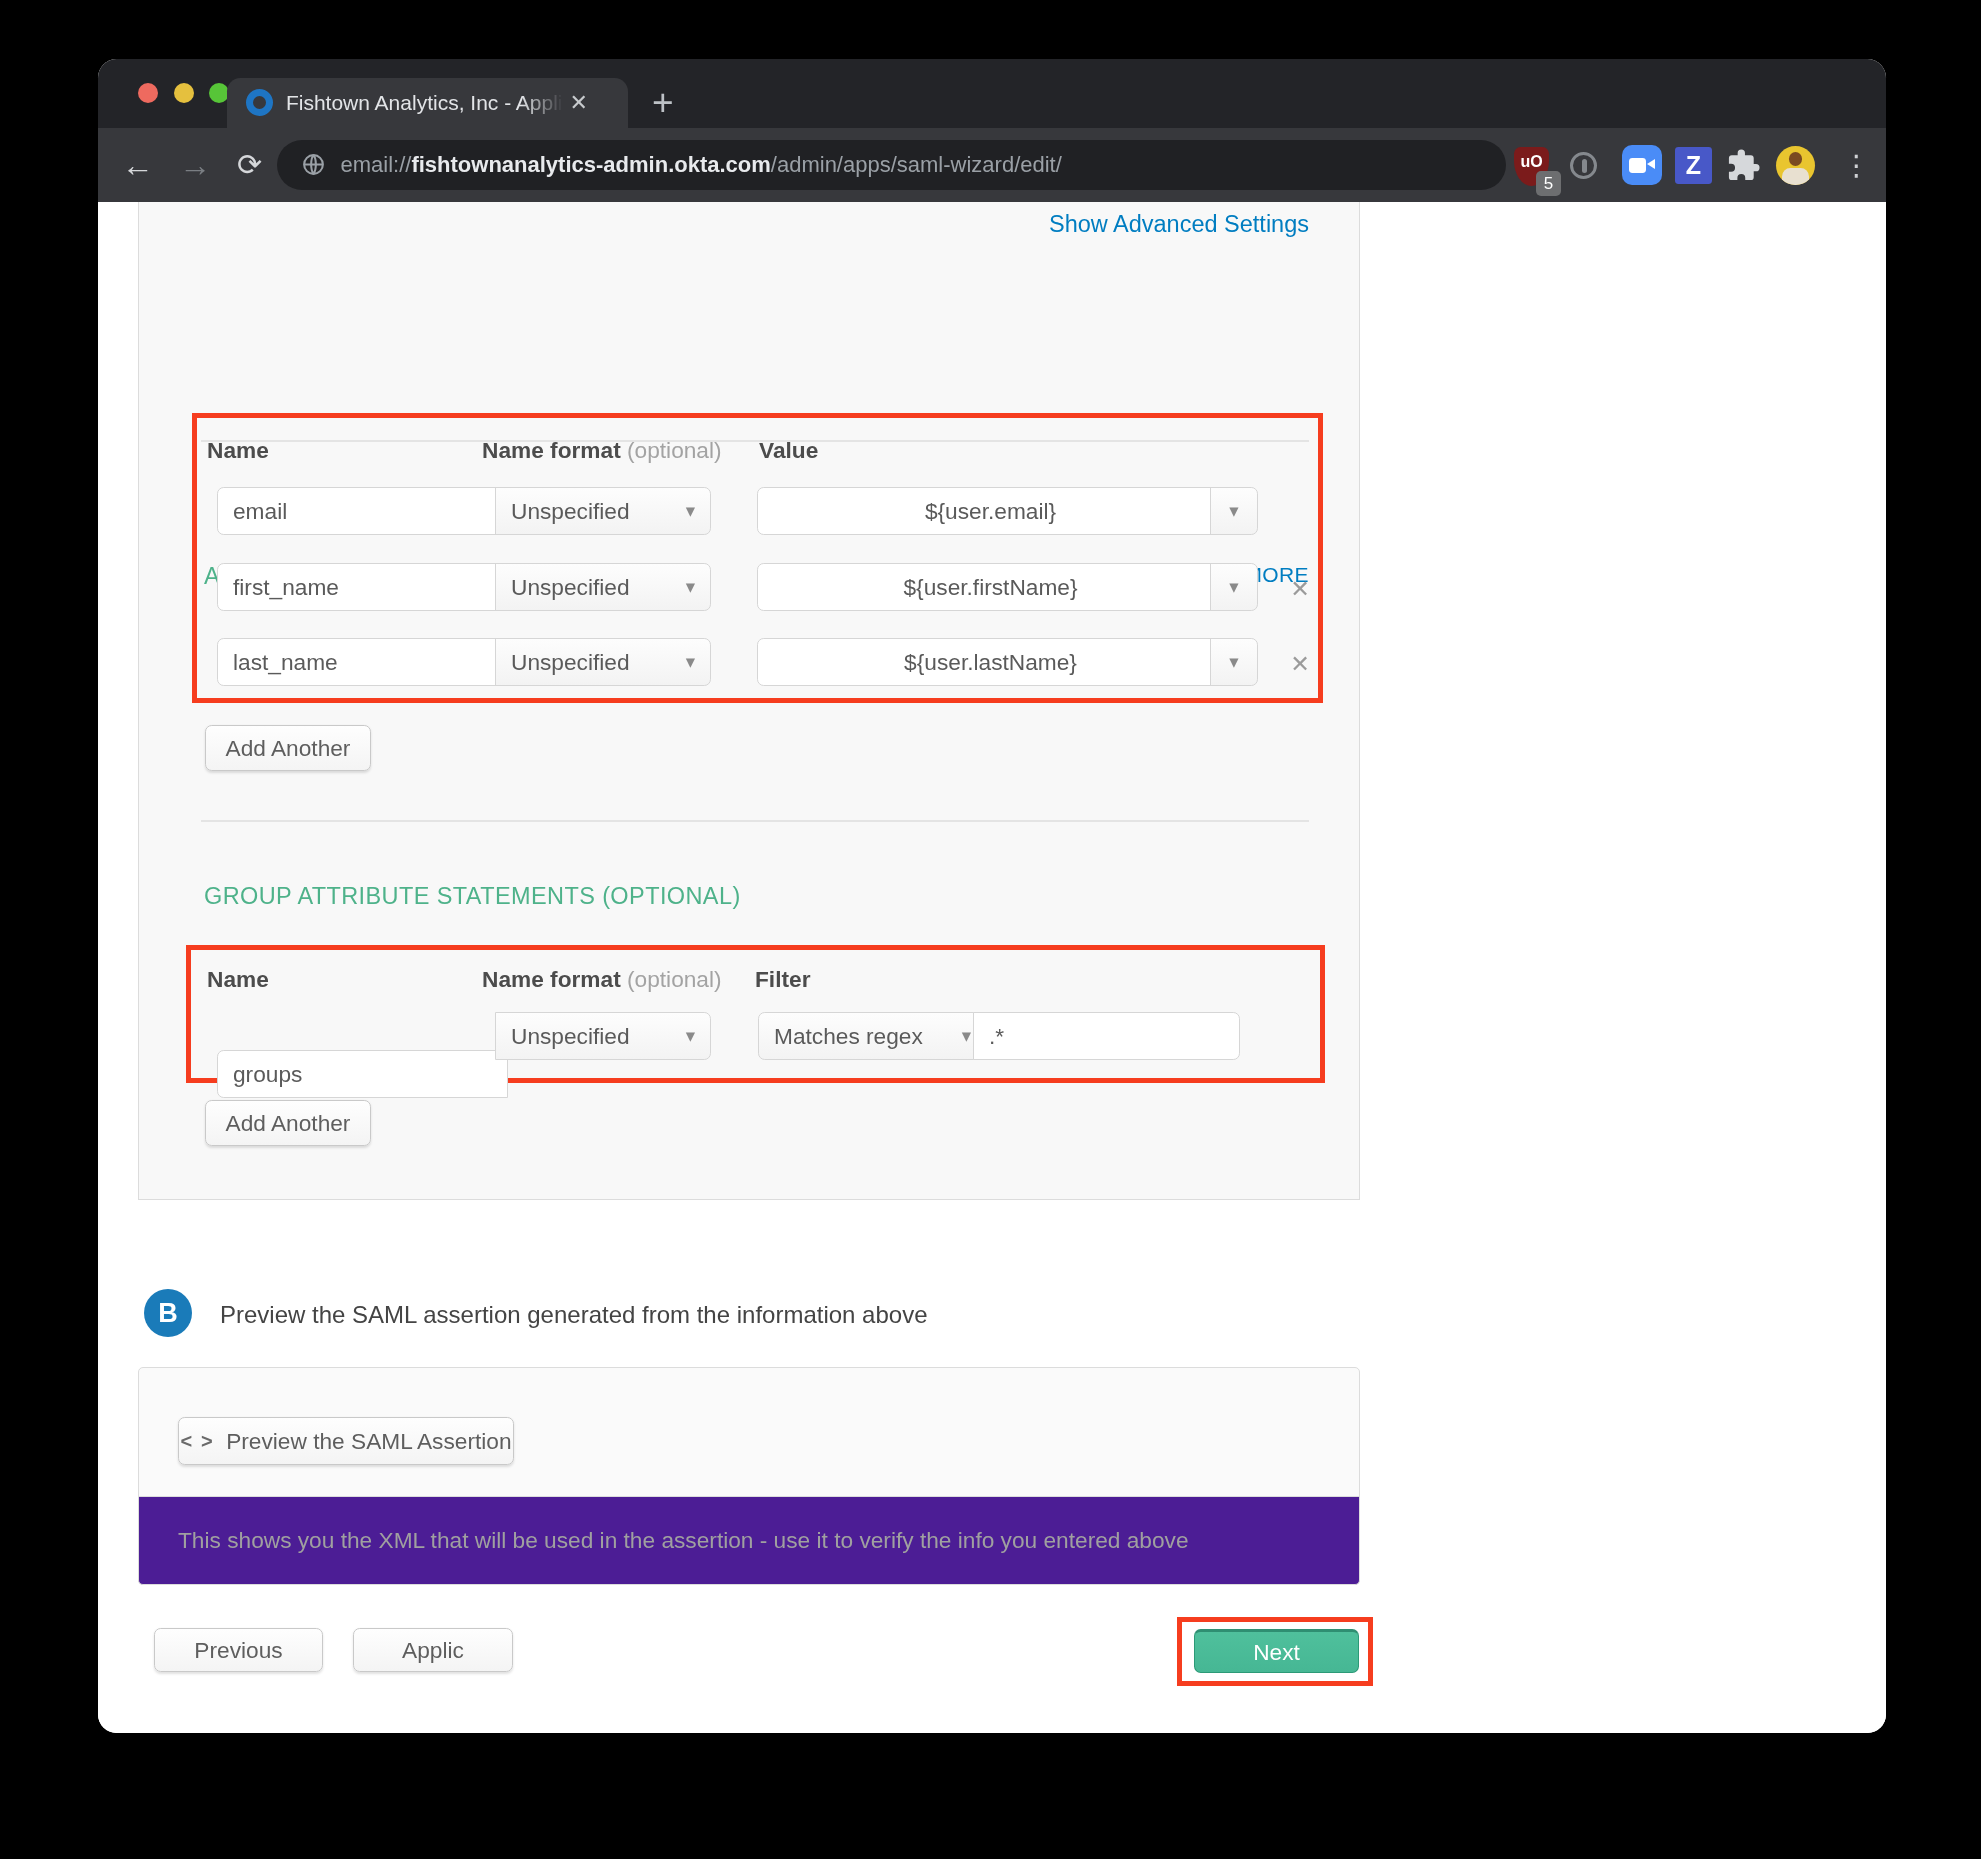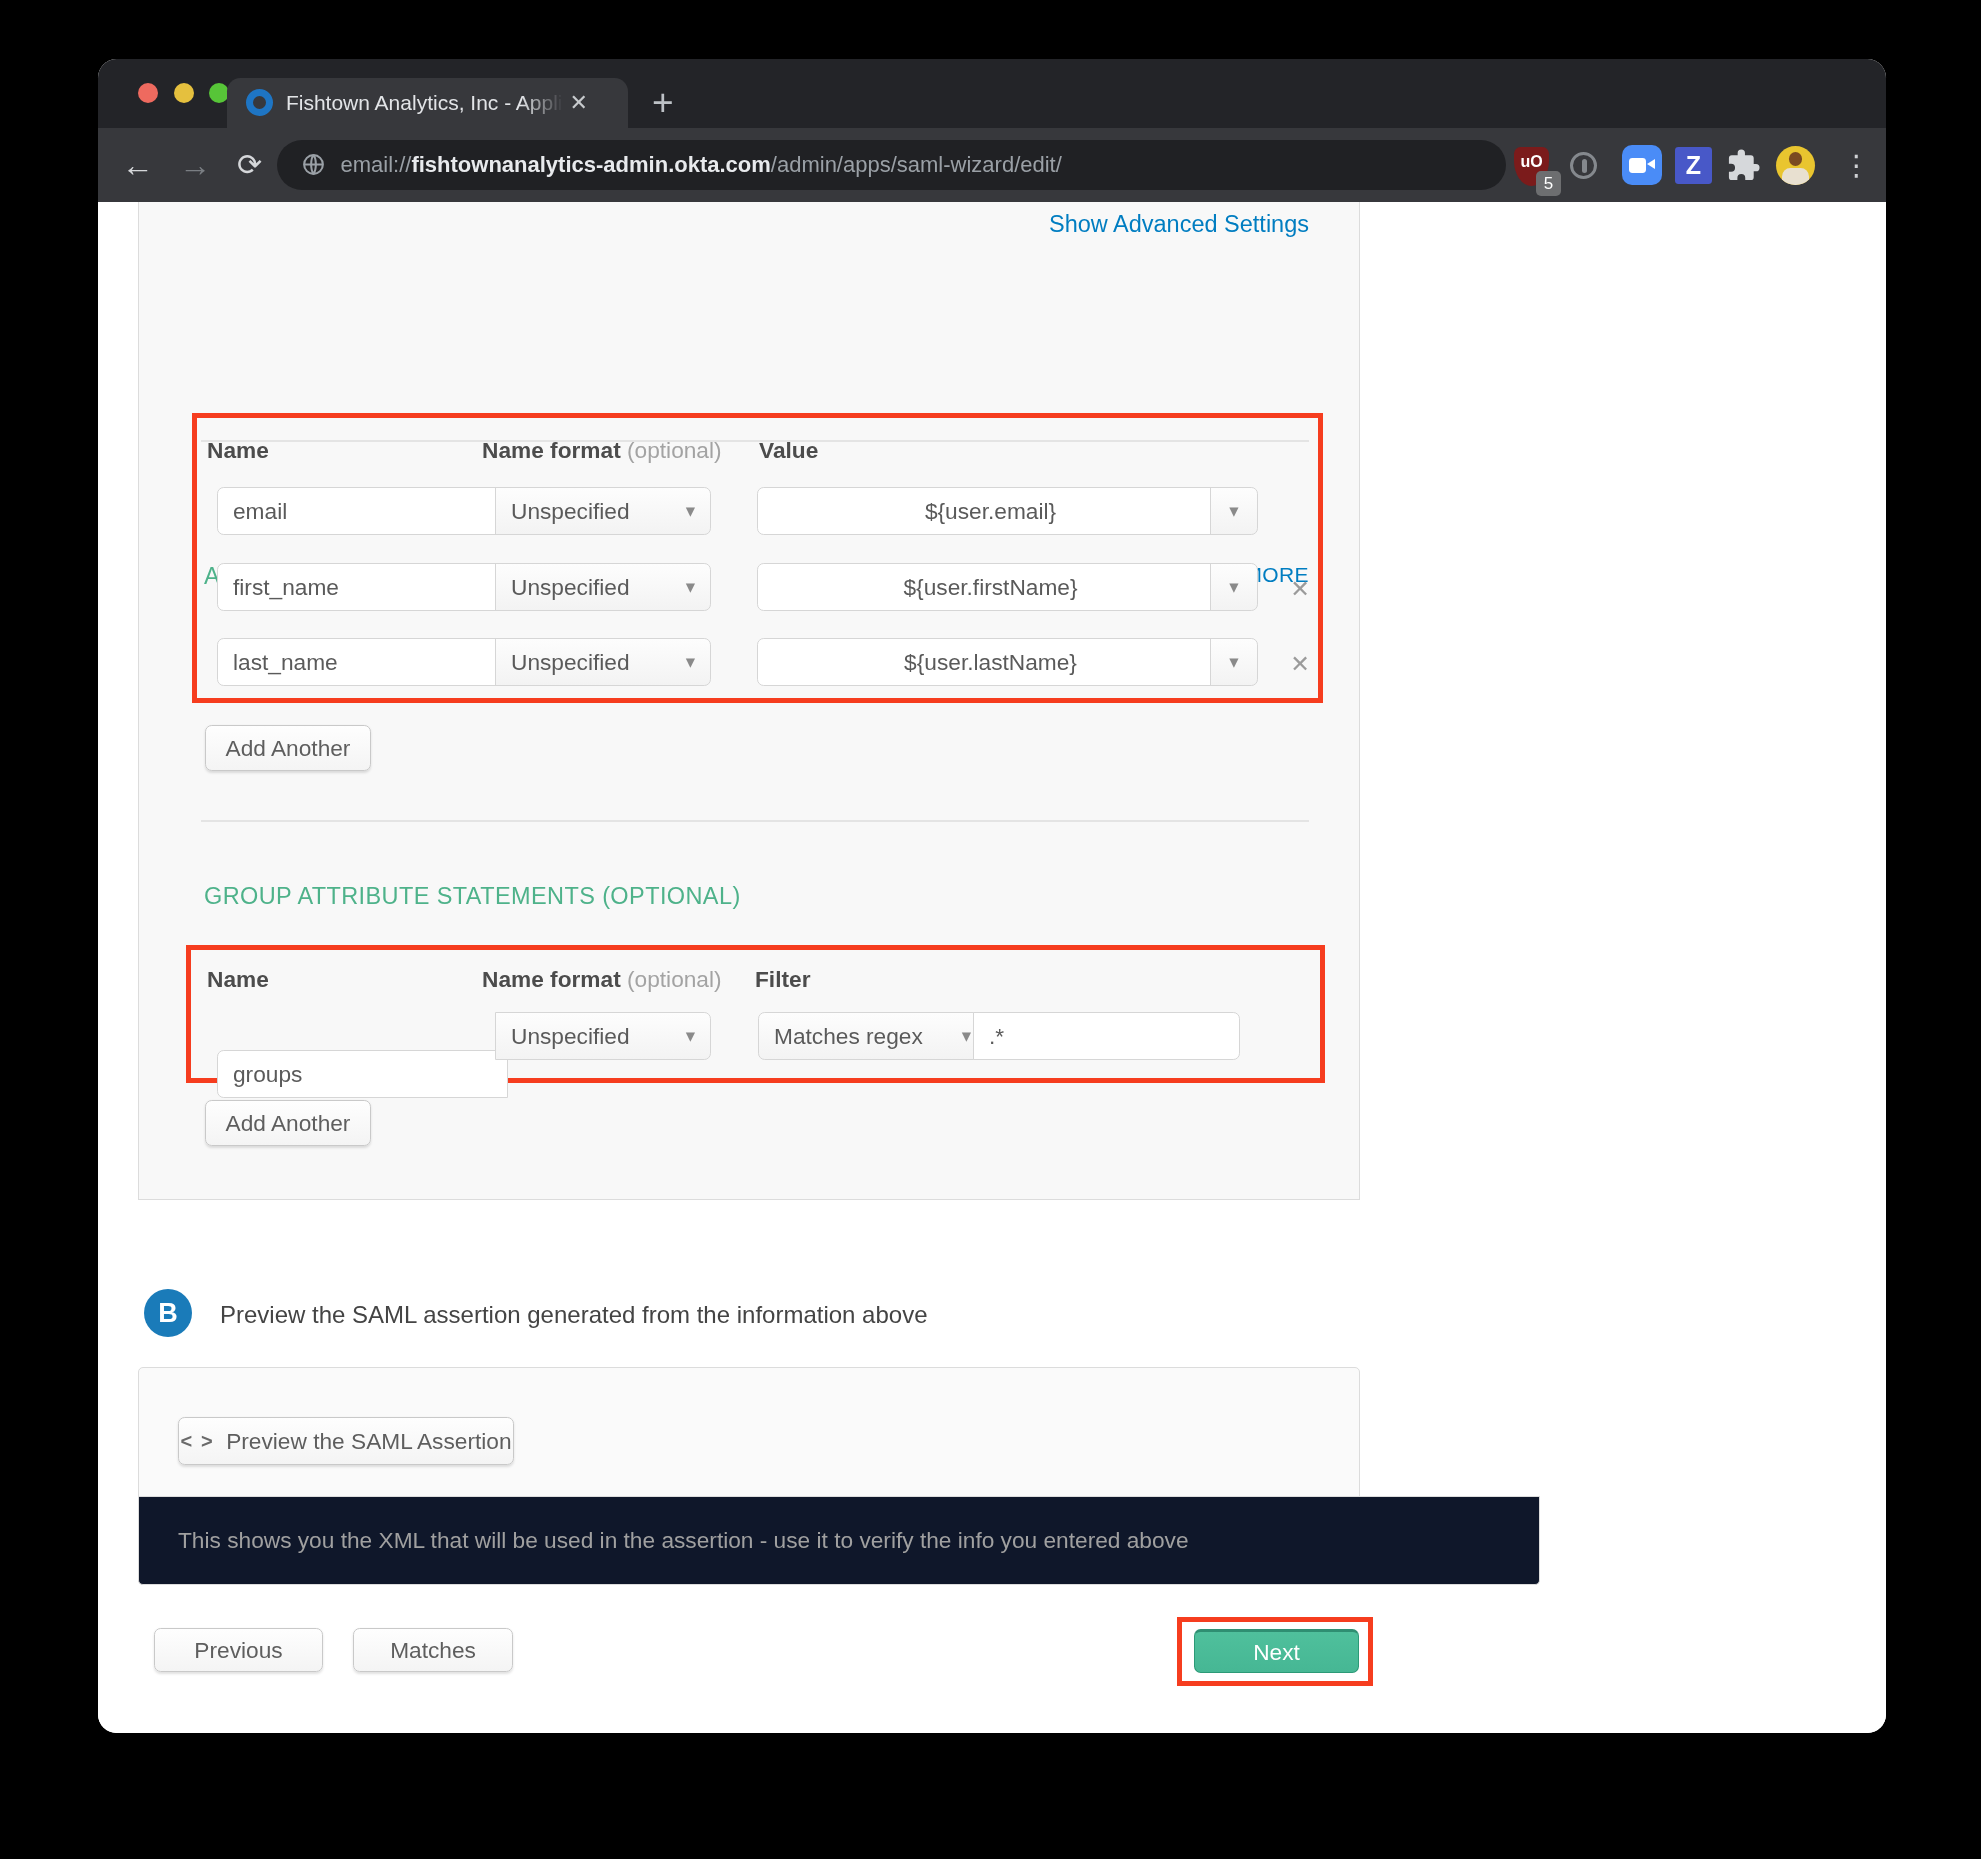--- a/index.html
+++ b/index.html
@@ -72,21 +72,21 @@
   .btn { position:absolute; height:46px; background:linear-gradient(#fefefe,#f4f4f4); border:1.7px solid #c9c9c9; border-radius:6.7px; font-size:22.7px; color:#5e5e5e; text-align:center; box-shadow:0 1.7px 2.5px rgba(0,0,0,.12); display:flex; align-items:center; justify-content:center; }
   .add1 { left:107px; top:523px; width:166px; }
   .add2 { left:107px; top:898px; width:166px; }
   .flt-sel { left:648px; width:229px; }
   .flt-in { left:875px; width:267px; }
   .step-circle { position:absolute; left:46px; top:1087px; width:48px; height:48px; background:#1a7bb9; border-radius:50%; color:#fff; font-size:27px; font-weight:bold; text-align:center; line-height:48px; }
   .step-head { position:absolute; left:122px; top:1099px; font-size:24px; color:#444; }
   .panel2 { position:absolute; left:40px; top:1165px; width:1222px; height:218px; background:#fafafa; border:0.8px solid #dcdcdc; border-radius:5px; }
   .preview-btn { left:80px; top:1215px; width:336px; height:48px; }
   .preview-btn .code { color:#6a6a6a; font-size:20px; letter-spacing:1.7px; margin-right:11.7px; font-weight:bold; }
-  .panel2-foot { position:absolute; left:40px; top:1294px; width:1402px; height:89px; background:#0f172a; border:0.8px solid #dcdcdc; border-top:0.8px solid #ddd; border-radius:0 0 5px 5px; display:flex; align-items:center; padding:4px 39px; font-size:22.7px; color:#a0a0a0; }
+  .panel2-foot { position:absolute; left:40px; top:1294px; width:1222px; height:89px; background:#4c1d95; border:0.8px solid #dcdcdc; border-top:0.8px solid #ddd; border-radius:0 0 5px 5px; display:flex; align-items:center; padding:4px 39px; font-size:22.7px; color:#a0a0a0; }
   .prev-btn { left:56px; top:1426px; width:169px; height:44px; }
   .cancel-btn { left:255px; top:1426px; width:160px; height:44px; }
   .next-btn { left:1096px; top:1427px; width:165px; height:44px; background:linear-gradient(#4fc09c,#46b794); border:1.7px solid #2c9a77; border-top:3.4px solid #2f8f72; color:#fff; box-shadow:none; }
 </style>
 </head>
 <body>
 
 <div class="window">
 
   <div class="titlebar">
@@ -202,18 +202,18 @@
     <div class="step-head">Preview the SAML assertion generated from the information above</div>
 
     <div class="panel2"></div>
     <div class="btn preview-btn">
         <span class="code">&lt; &gt;</span>
         <span>Preview the SAML Assertion</span>
       </div>
     <div class="panel2-foot">This shows you the XML that will be used in the assertion - use it to verify the info you entered above</div>
 
     <div class="btn prev-btn">Previous</div>
-    <div class="btn cancel-btn">Matches</div>
+    <div class="btn cancel-btn">Applic</div>
     <div class="btn next-btn">Next</div>
     <div class="redbox rb3"></div>
   </div>
 </div>
 
 
 </body></html>

